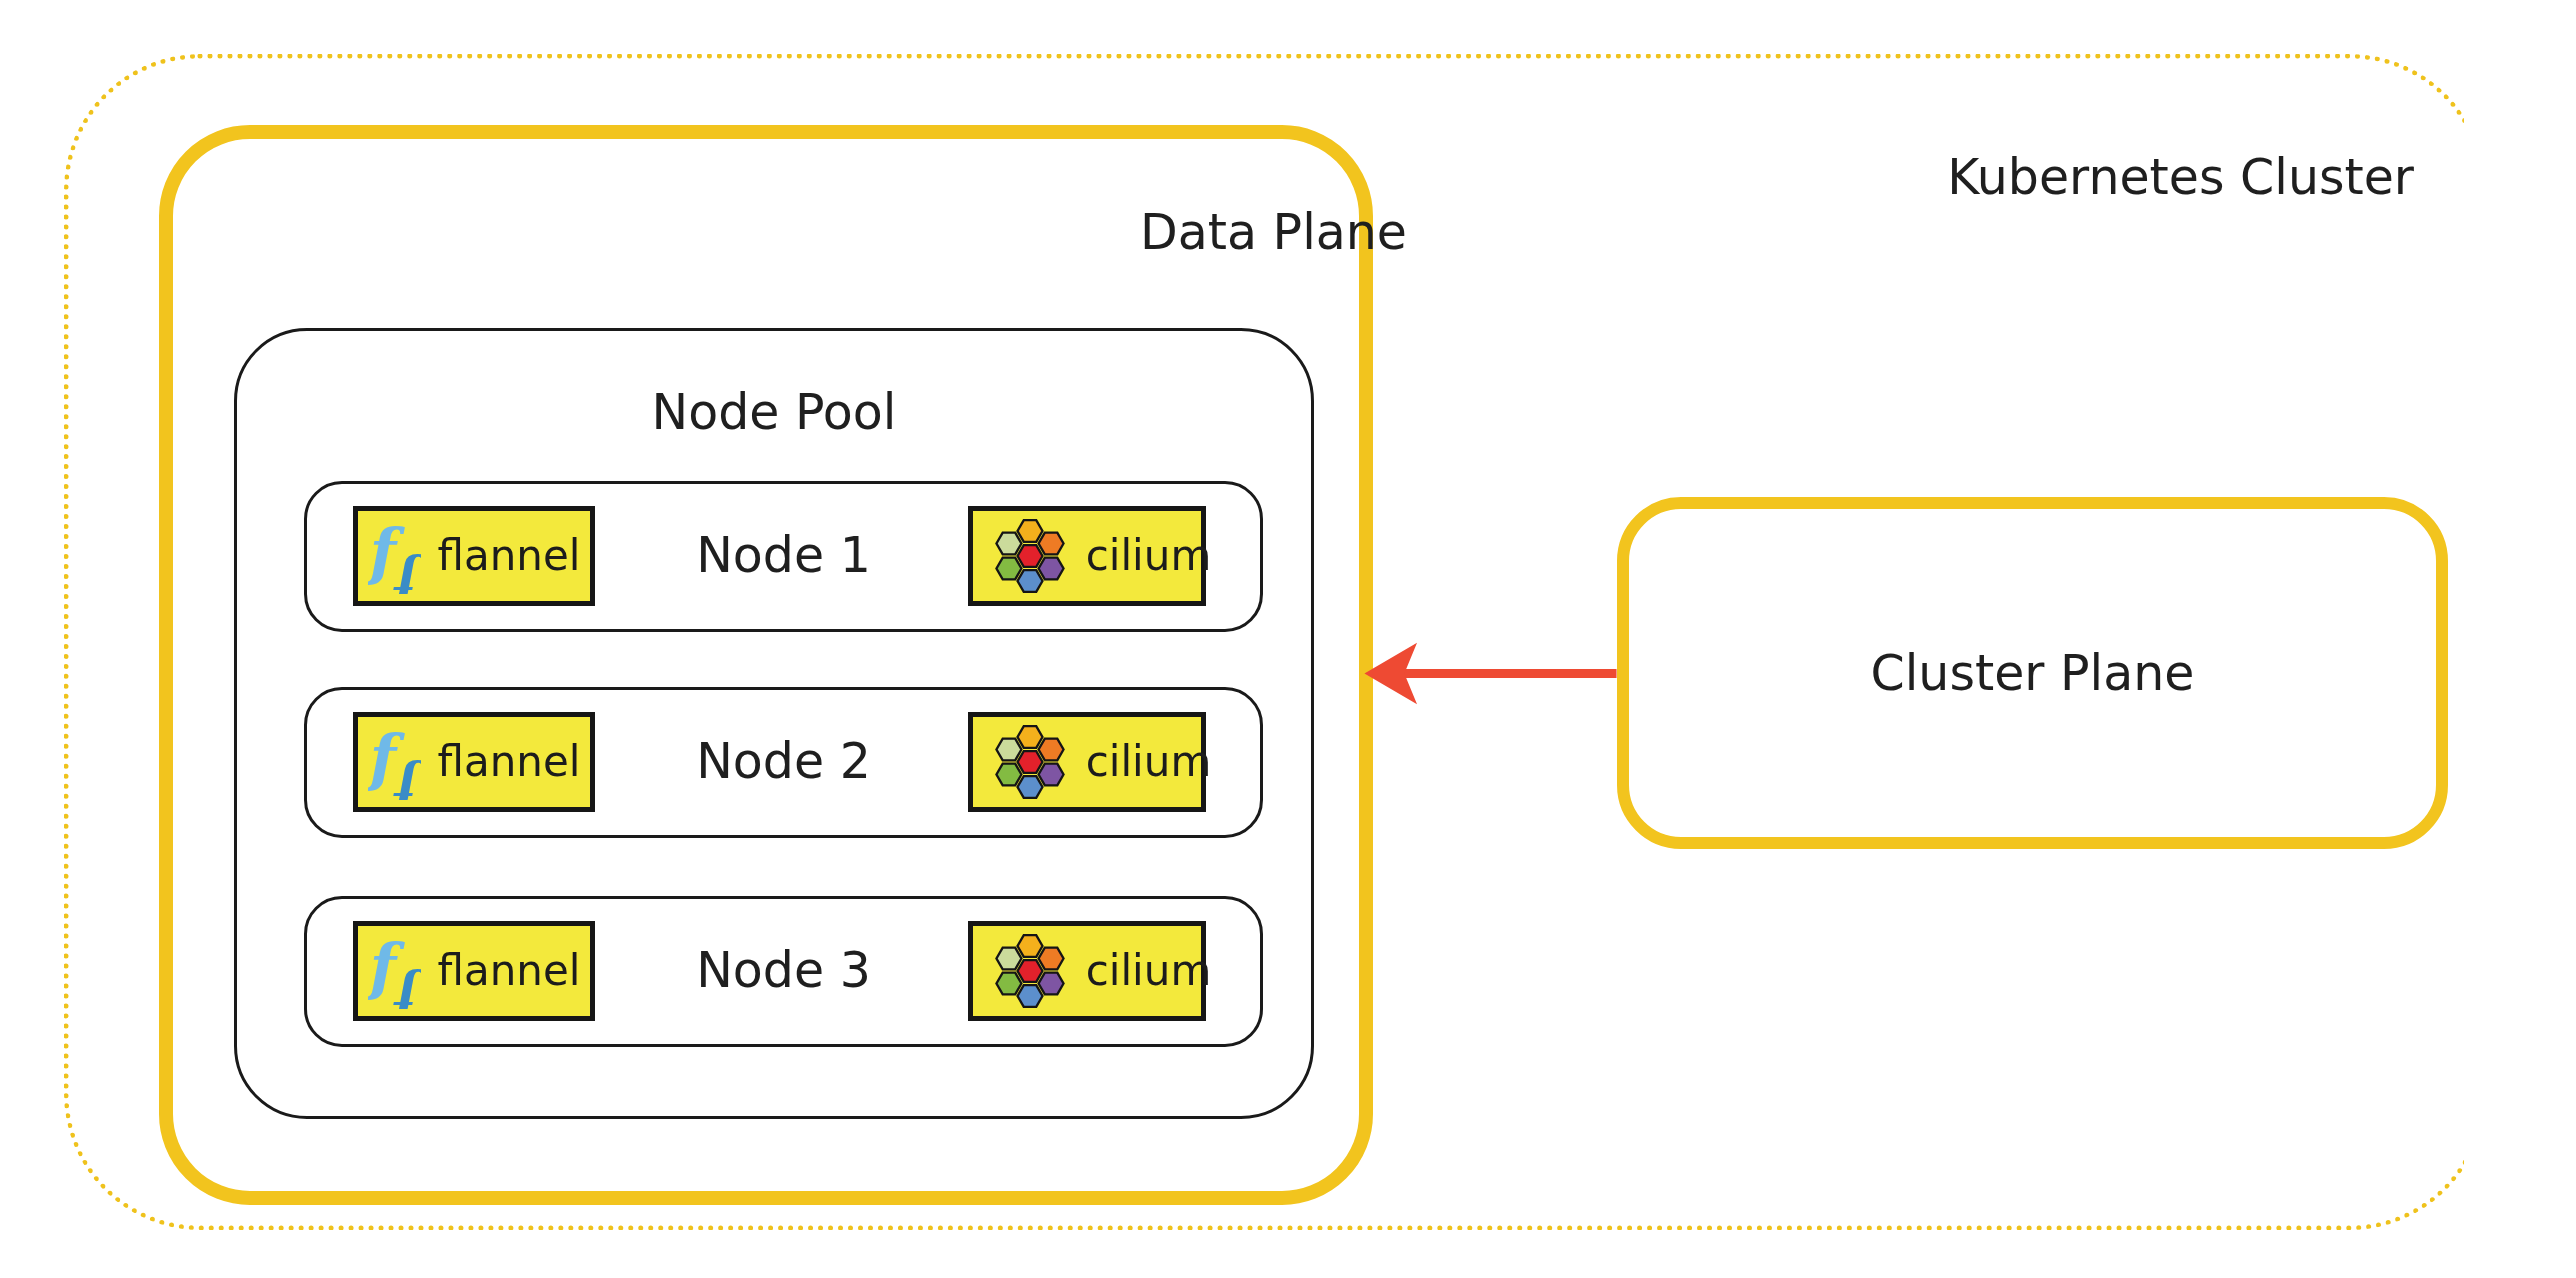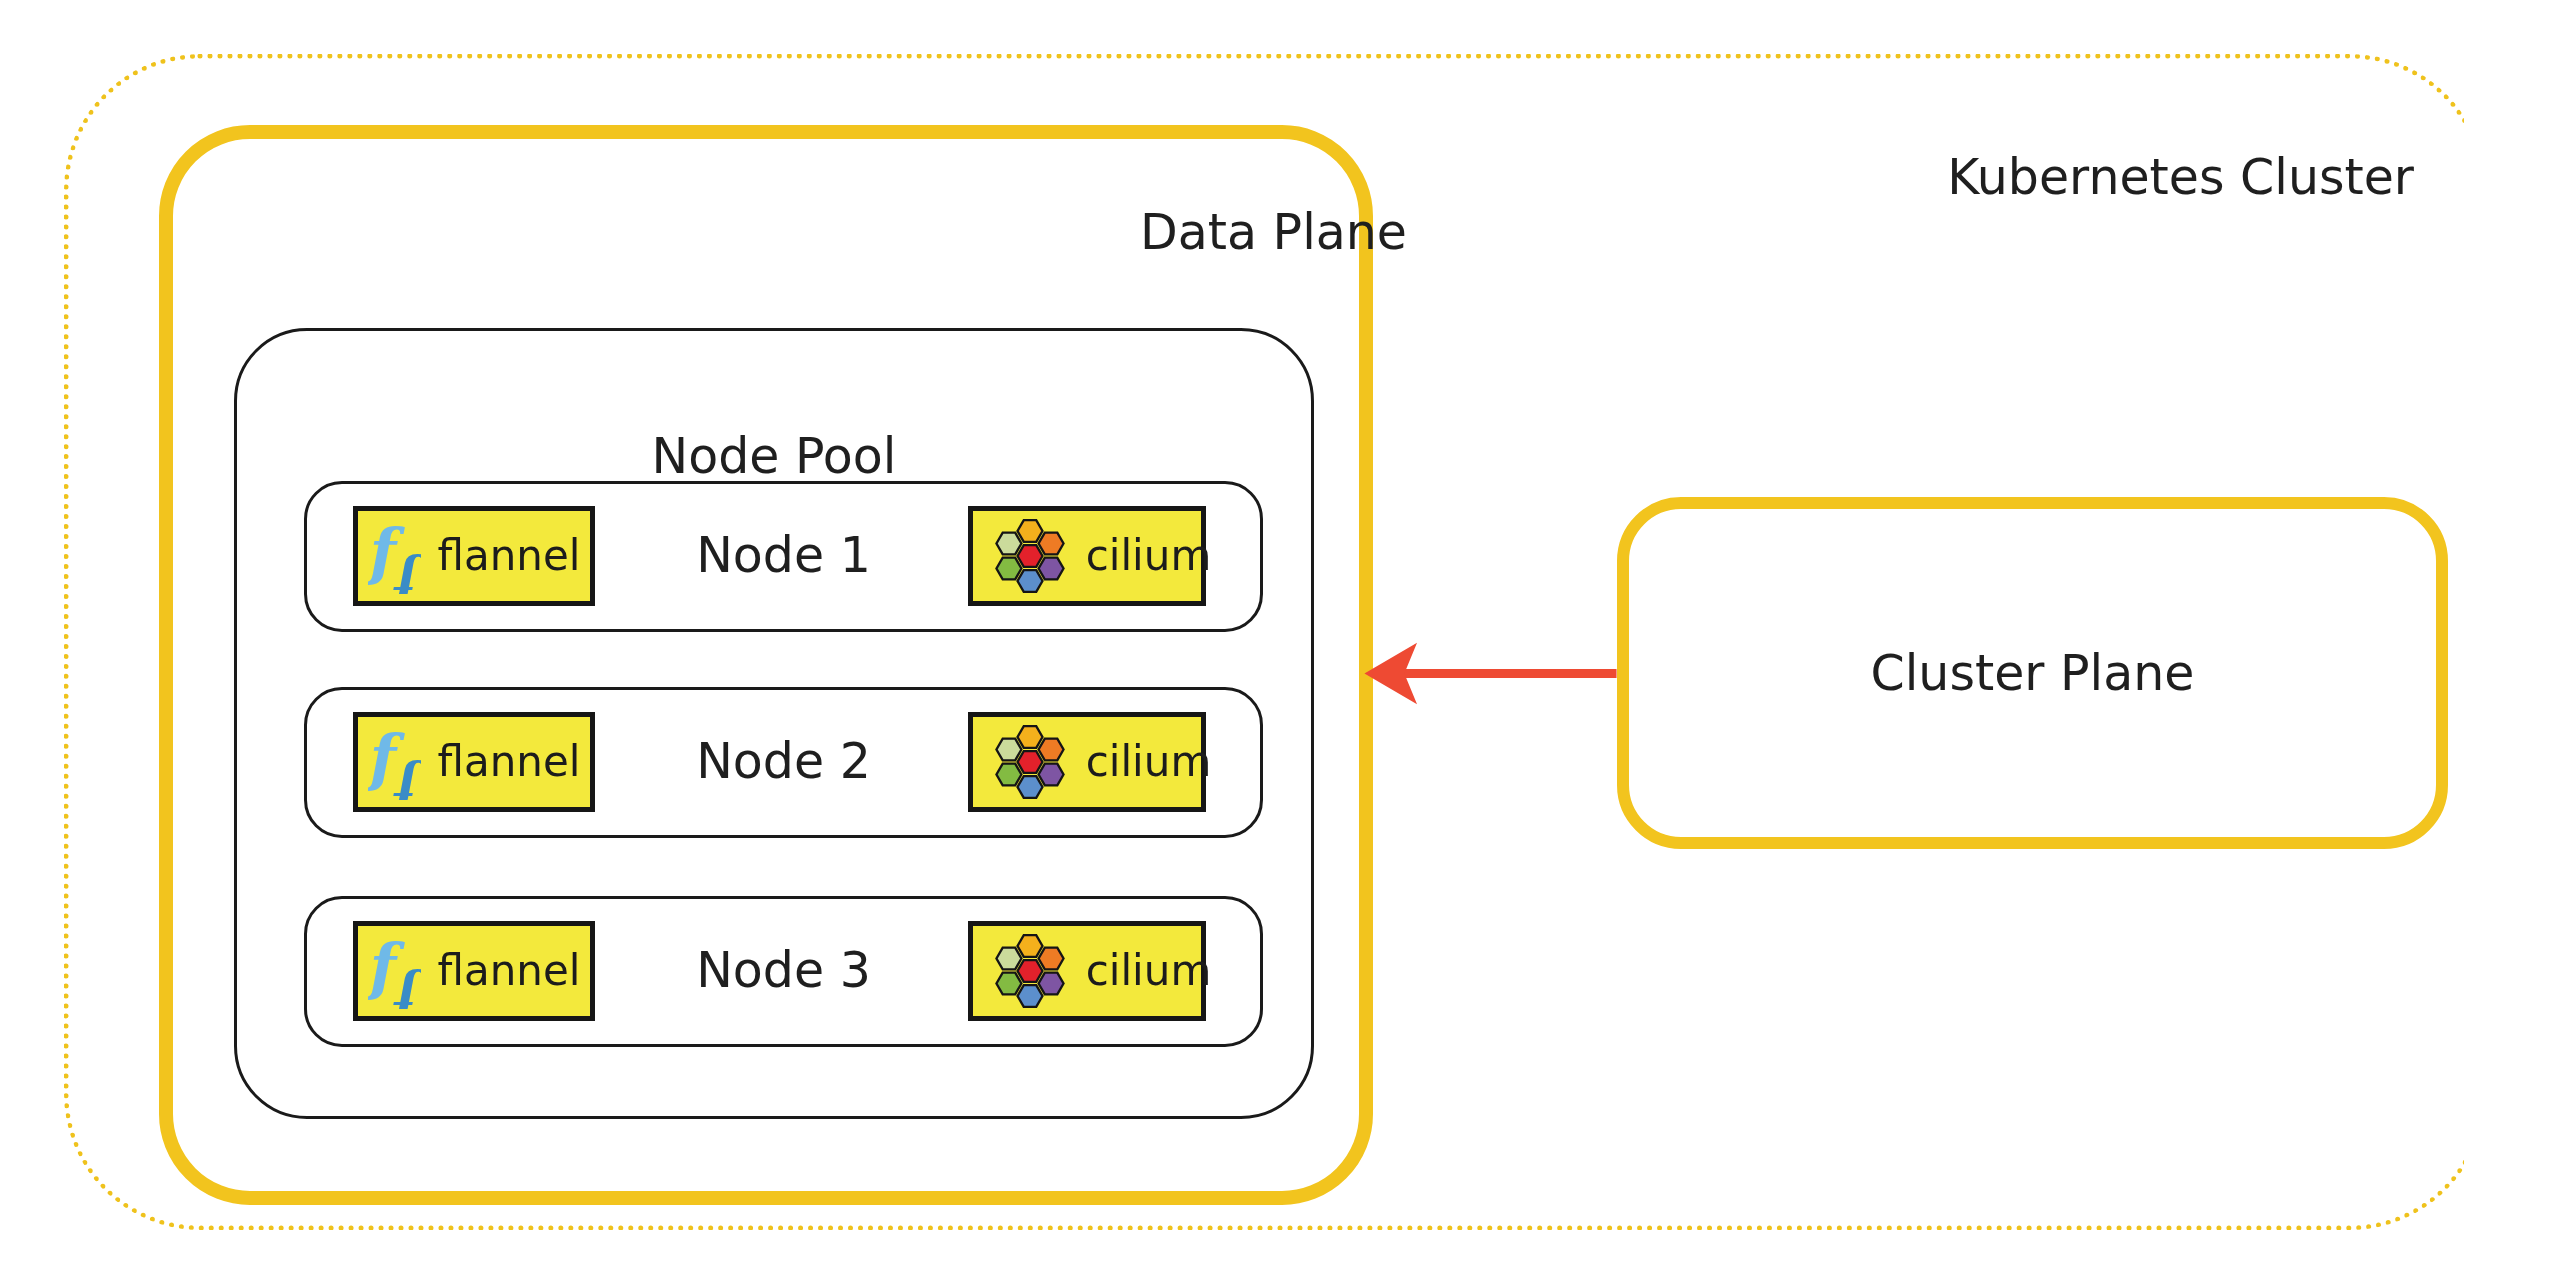--- a/index.html
+++ b/index.html
@@ -64,21 +64,20 @@
     border-radius: 73px;
     box-sizing: border-box;
     background: #ffffff;
   }
   .node-pool-title {
     position: absolute;
     top: 53px; left: 0;
     width: 100%;
     text-align: center;
     font-size: 49px;
-    margin-top: 44px;
   }
 
   
   .node-row {
     position: absolute;
     left: 67px;
     width: 959px; height: 151px;
     border: 3.6px solid #1a1a1a;
     border-radius: 38px;
     box-sizing: border-box;

